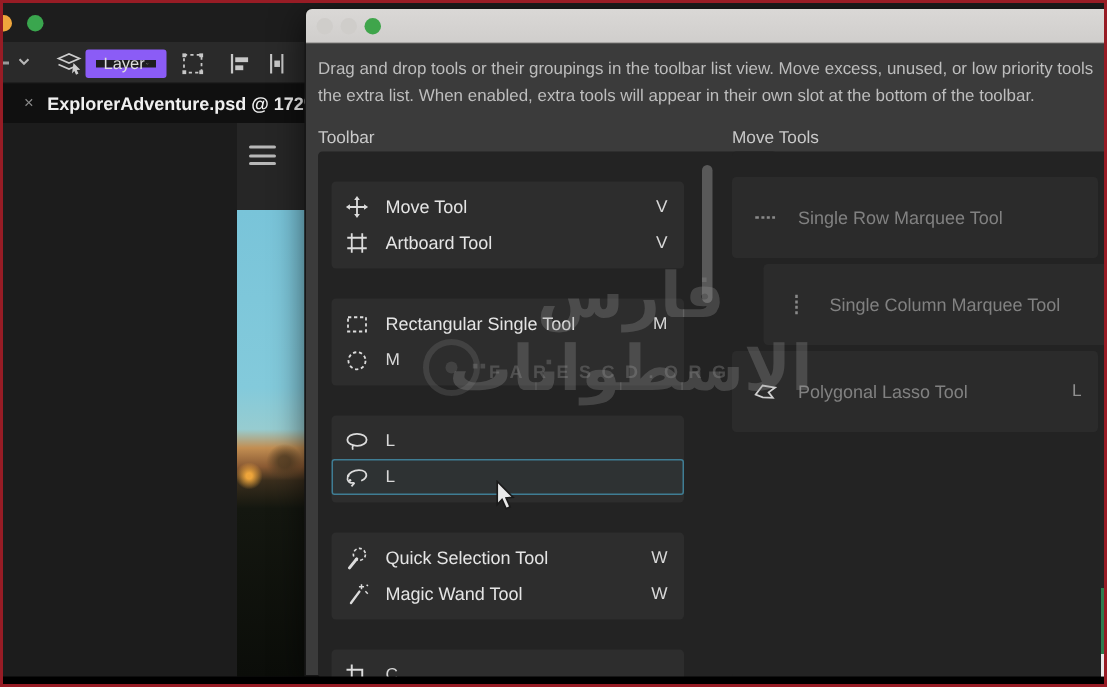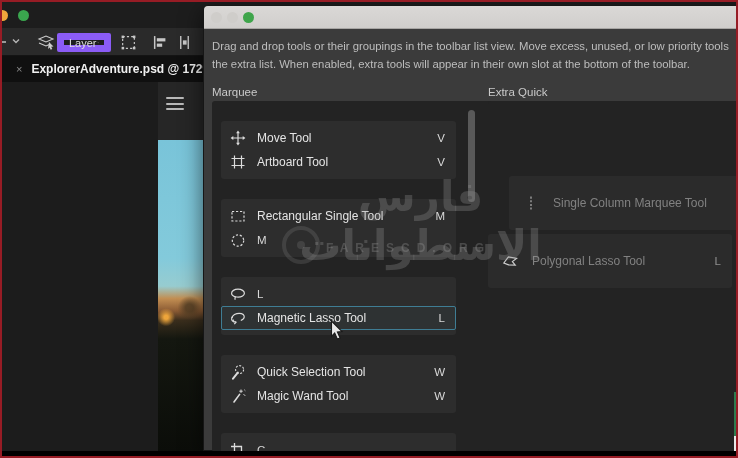--- a/index.html
+++ b/index.html
@@ -143,22 +143,22 @@
       <div class="abs dlg-tl" style="left:7px;background:#cfcdca;"></div>
       <div class="abs dlg-tl" style="left:23px;background:#cfcdca;"></div>
       <div class="abs dlg-tl" style="left:39px;background:#3fa54b;"></div>
     </div>
 
     <div class="abs" id="dlg-instructions">
       <div>Drag and drop tools or their groupings in the toolbar list view. Move excess, unused, or low priority tools</div>
       <div>the extra list. When enabled, extra tools will appear in their own slot at the bottom of the toolbar.</div>
     </div>
 
-    <div class="abs col-label" id="toolbar-label">Marquee</div>
-    <div class="abs col-label" id="extra-label">Extra Quick</div>
+    <div class="abs col-label" id="toolbar-label">Toolbar</div>
+    <div class="abs col-label" id="extra-label">Move Tools</div>
 
     <div class="abs list-panel" id="toolbar-panel">
       <div class="abs" id="scroll-thumb"></div>
     <div class="tool-group" style="top: 20px;">
           <div class="tool-row">
             <span class="tool-ic"><svg viewBox="0 0 16 16" width="16" height="16">
                 <path d="M8 3v10M3 8h10" fill="none" stroke="currentColor" stroke-width="1.2"></path>
                 <path fill="currentColor" d="M8 .6l1.9 2.7H6.1zM8 15.4l1.9-2.7H6.1zM.6 8l2.7-1.9v3.8zM15.4 8l-2.7-1.9v3.8z"></path>
               </svg></span>
             <span class="tool-name">Move Tool</span>
@@ -194,21 +194,20 @@
               </svg></span>
             <span class="tool-key">L</span>
           </div>
           <div class="tool-row selected">
             <span class="tool-ic"><svg viewBox="0 0 16 16" width="16" height="16">
                 <path d="M6.3 11.9c-2.3.3-4.1-.6-4.6-2.3C1.1 7.2 3.3 4.6 6.8 3.7c3.4-.9 6.7.1 7.3 2.1.5 1.7-.9 3.6-3.3 4.7" fill="none" stroke="currentColor" stroke-width="1.2"></path>
                 <path d="M6.3 11.9l-2 2.3" fill="none" stroke="currentColor" stroke-width="1.2"></path>
                 <circle cx="2.2" cy="7.2" r=".8" fill="currentColor"></circle>
                 <circle cx="3.4" cy="10.2" r=".8" fill="currentColor"></circle>
               </svg></span>
-            <span class="tool-name">Magnetic Lasso Tool</span>
             <span class="tool-key">L</span>
           </div>
         </div>
         <div class="tool-group" style="top: 254px;">
           <div class="tool-row">
             <span class="tool-ic"><svg viewBox="0 0 16 16" width="16" height="16">
                 <circle cx="9.6" cy="5.6" r="4" fill="none" stroke="currentColor" stroke-width="1.1" stroke-dasharray="2 1.6"></circle>
                 <path d="M7.8 8.6L3 14.6" stroke="currentColor" stroke-width="2" stroke-linecap="round"></path>
               </svg></span>
             <span class="tool-name">Quick Selection Tool</span>
@@ -226,20 +225,29 @@
         <div class="tool-group" style="top: 332px;">
           <div class="tool-row">
             <span class="tool-ic"><svg viewBox="0 0 16 16" width="16" height="16">
                 <path d="M4.5 1v10.5H15.5M1 4.5h10.5V15.5" fill="none" stroke="currentColor" stroke-width="1.3"></path>
               </svg></span>
             <span class="tool-key">C</span>
           </div>
         </div>
       </div>
     <div class="abs list-panel" id="extra-panel">
+        <div class="extra-group" style="top: 17px; padding: 15px 0px;">
+          <div class="tool-row">
+            <span class="tool-ic "><svg viewBox="0 0 16 16" width="16" height="16">
+                <path d="M1.5 8h2.4M5.6 8h2M9.2 8h2M12.8 8h1.9" stroke="currentColor" stroke-width="1.7"></path>
+              </svg></span>
+            <span class="tool-name">Single Row Marquee Tool</span>
+            <span class="tool-key"></span>
+          </div>
+        </div>
         <div class="extra-group" style="top: 75px; padding: 15px 0px; margin-left: 21px;">
           <div class="tool-row">
             <span class="tool-ic "><svg viewBox="0 0 16 16" width="16" height="16">
                 <path d="M8 1.5v2.2M8 5.3v2M8 8.9v2M8 12.5v2" stroke="currentColor" stroke-width="1.7"></path>
               </svg></span>
             <span class="tool-name">Single Column Marquee Tool</span>
             <span class="tool-key"></span>
           </div>
         </div>
         <div class="extra-group" style="top: 133px; padding: 15px 0px;">

